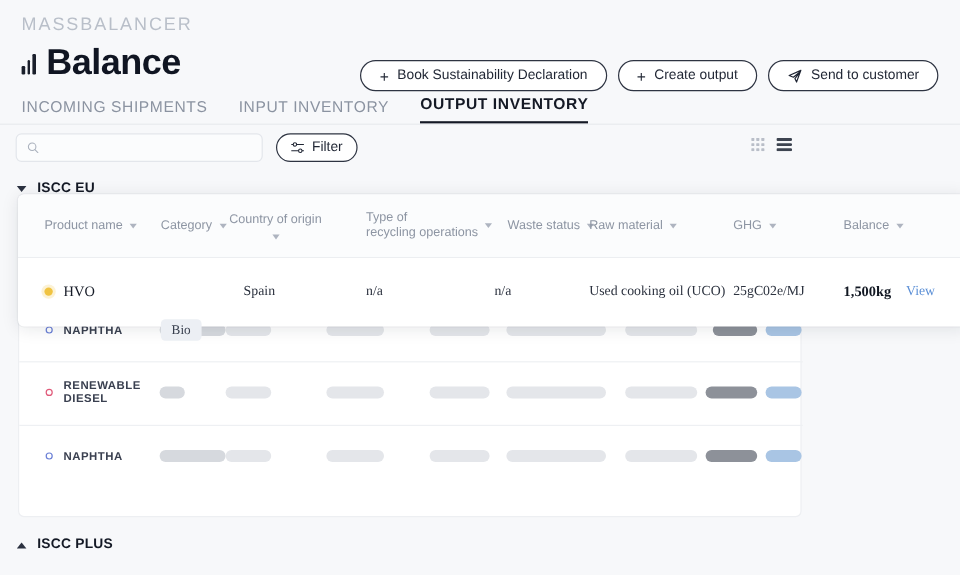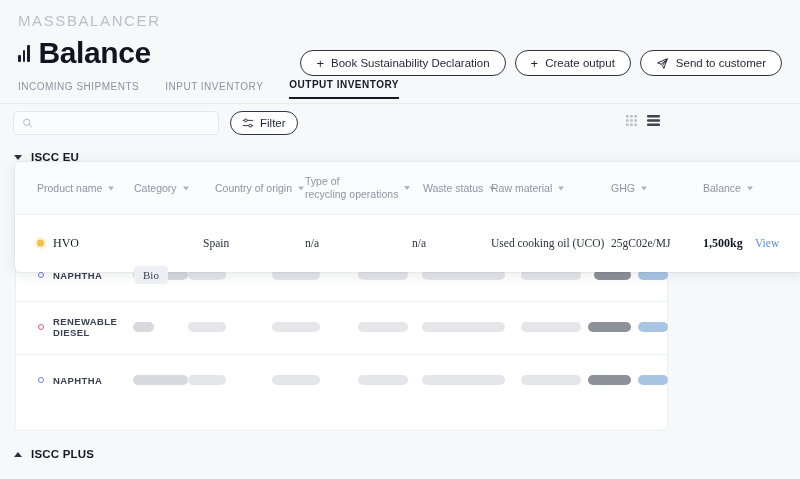--- a/index.html
+++ b/index.html
@@ -42,21 +42,21 @@
   }
   .pill .glyph { font-size: 13px; line-height: 1; color: #1f2533; }
   .send-icon { width: 13px; height: 13px; display: block; }
 
   
   .tabs {
     position: absolute; left: 18px; top: 79px;
     display: flex; align-items: flex-end; gap: 26px;
   }
   .tab {
-    font-size: 10px; letter-spacing: 0.5px; color: #8b93a1;
+    font-size: 13px; letter-spacing: 0.5px; color: #8b93a1;
     padding-bottom: 7px; cursor: pointer; white-space: nowrap;
   }
   .tab.active { color: #141925; font-weight: bold; border-bottom: 2px solid #141925; }
   .tabs-rule {
     position: absolute; left: 0; top: 103px; width: 800px;
     border-bottom: 1px solid #e8eaee;
   }
 
   
   .search-box {
@@ -291,21 +291,21 @@
   <div class="overlay-card">
     <div class="ov-head">
       <span class="th" style="left:22px;">
         <span>Product name</span>
           <span class="sort"></span>
       </span>
       <span class="th" style="left:119px;">
         <span>Category</span>
           <span class="sort"></span>
       </span>
-      <span class="th" style="left:200px;">
+      <span class="th" style="left:176px;flex-direction:column;">
         <span>Country of origin</span>
           <span class="sort"></span>
       </span>
       <span class="th" style="left:290px;">
         <span><span>Type of</span><br><span>recycling operations</span></span>
           <span class="sort"></span>
       </span>
       <span class="th" style="left:408px;">
         <span>Waste status</span>
           <span class="sort"></span>

